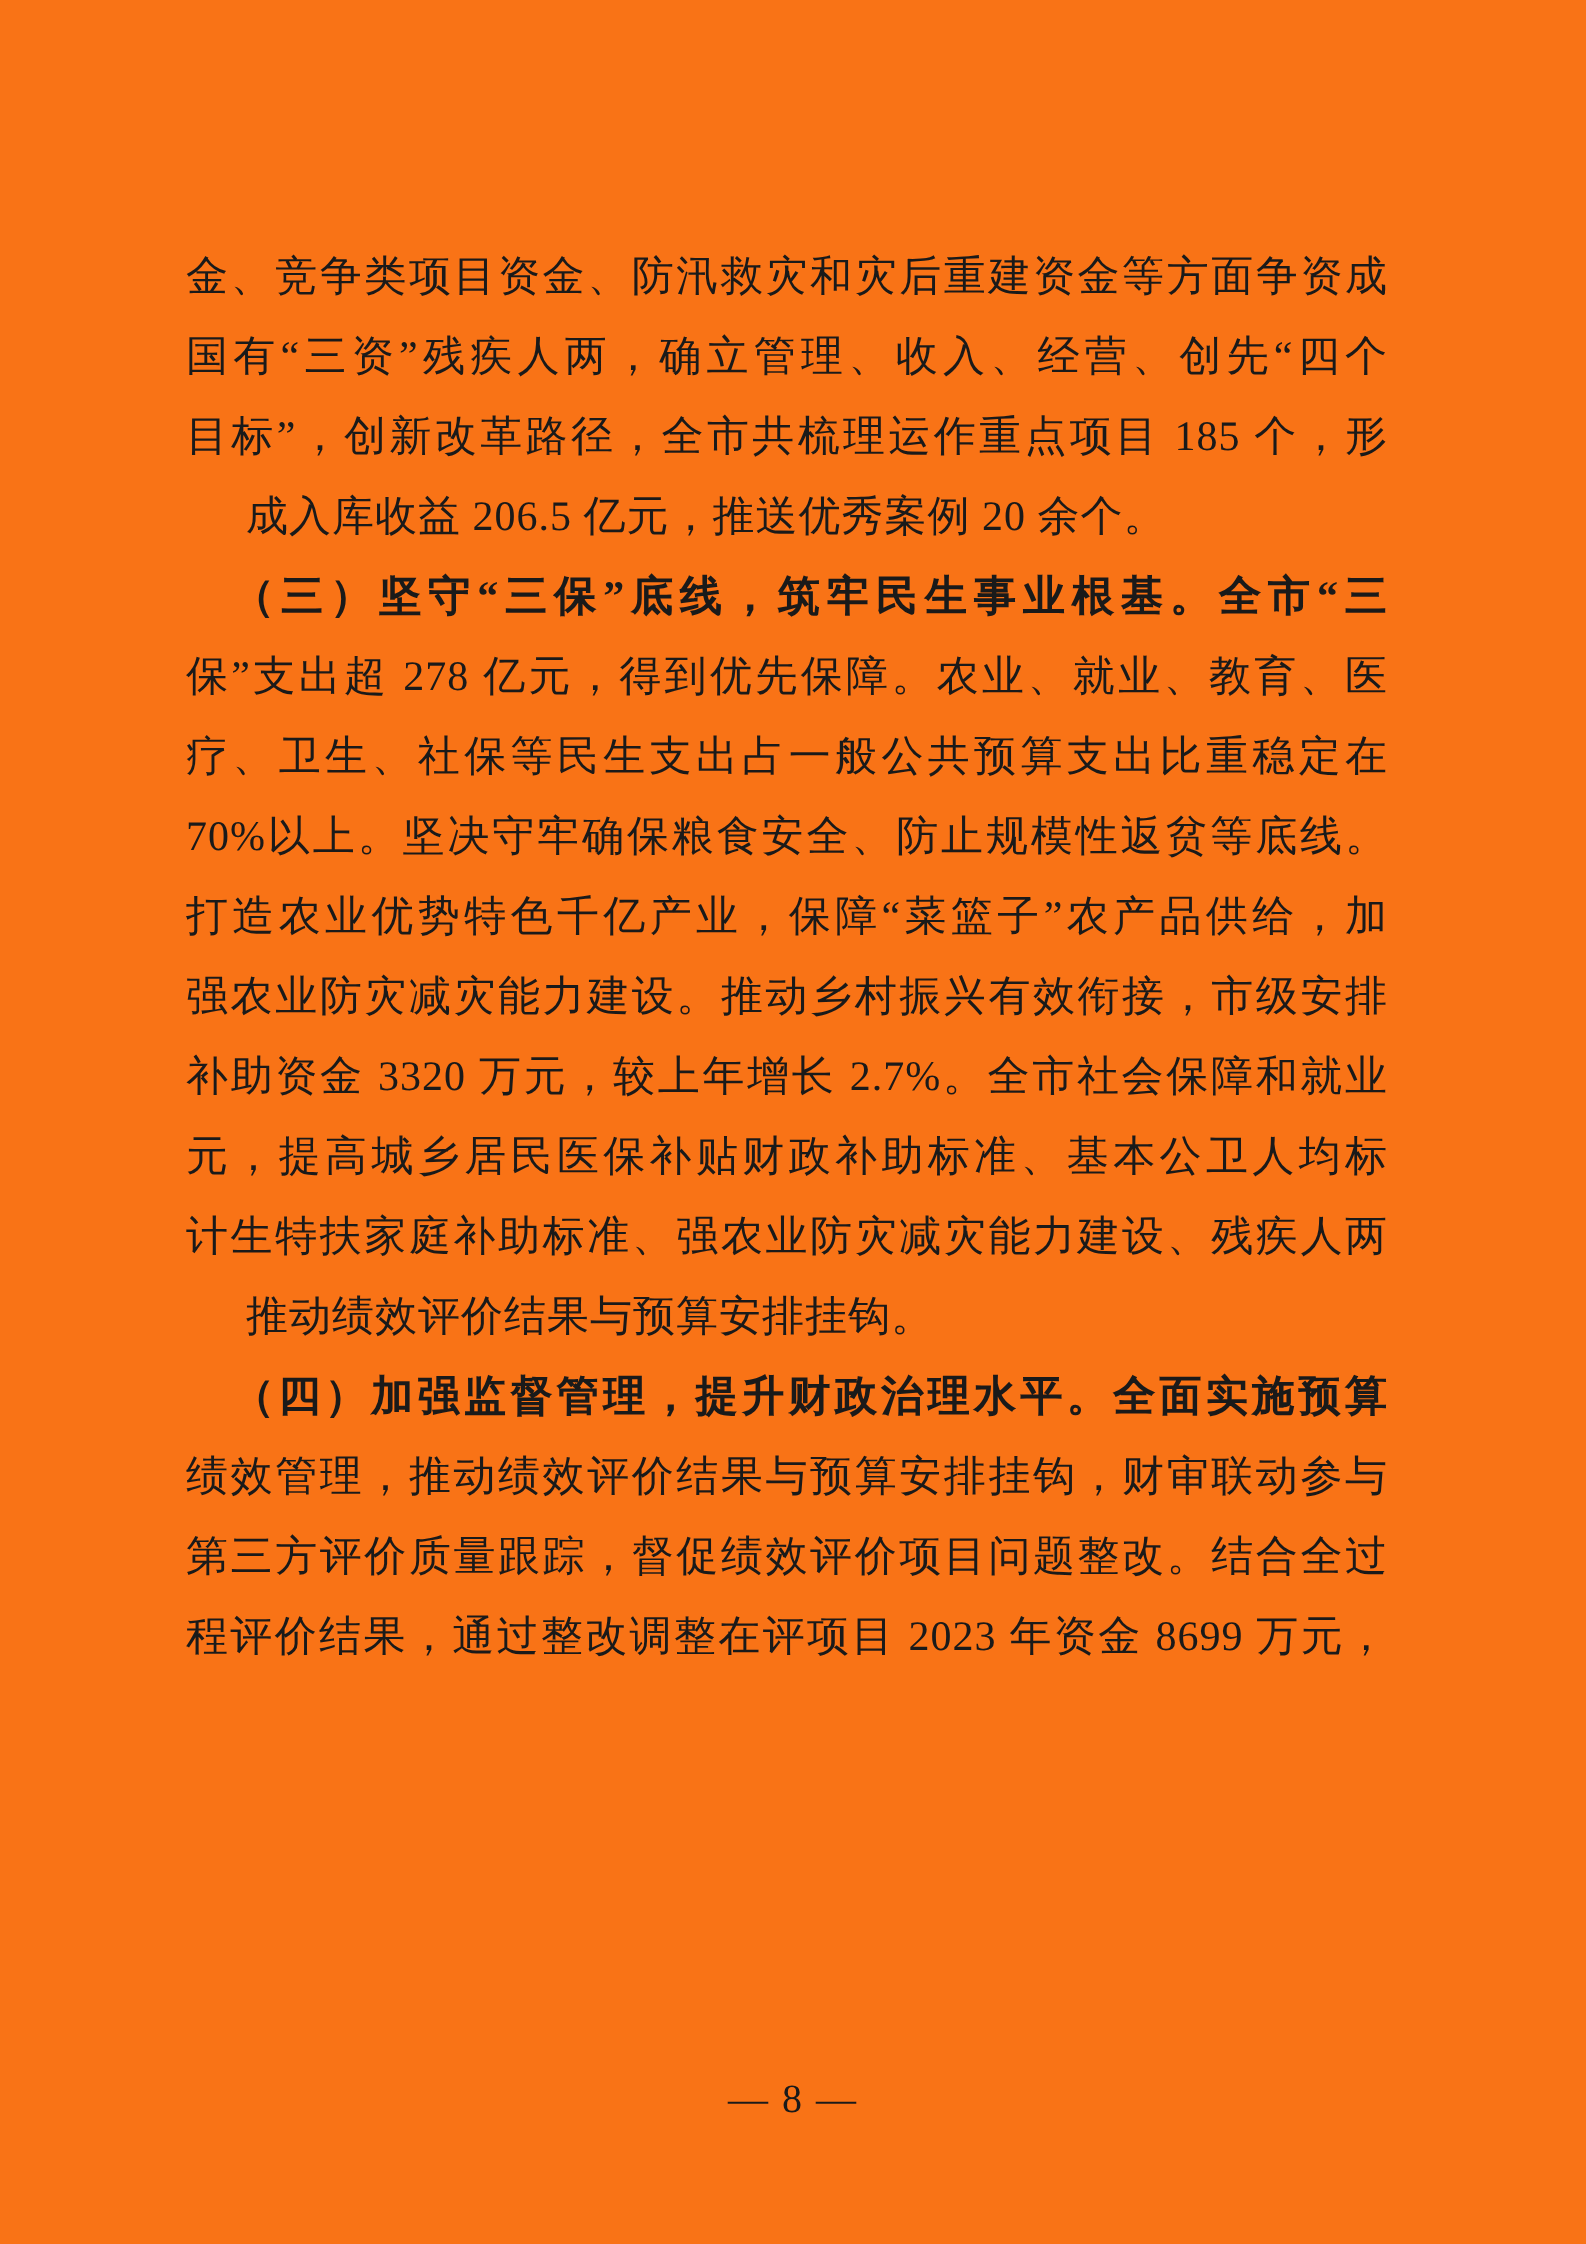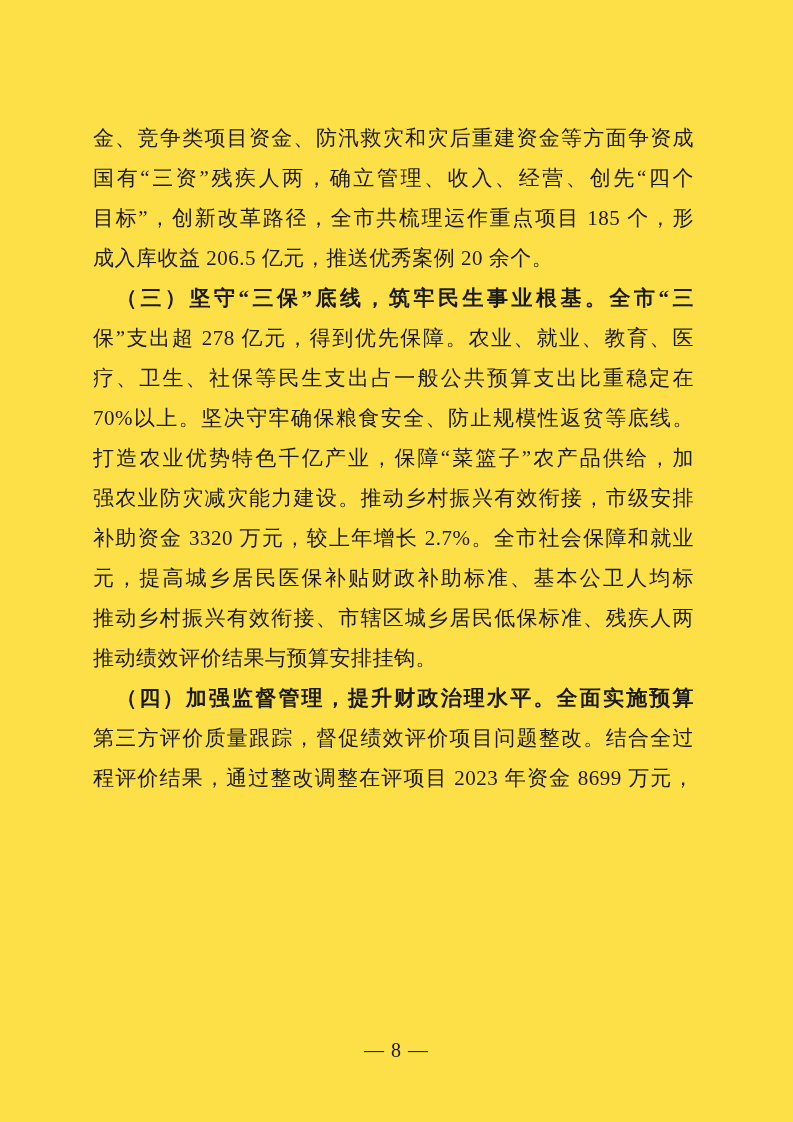--- a/index.html
+++ b/index.html
@@ -32,54 +32,56 @@
     text-justify: inter-ideograph;
     overflow: hidden;
   }
   .line.indent {
     text-indent: 1.1em;
     font-weight: bold;
   }
   .line.para-end {
     text-align: center;
     text-align-last: left;
+    margin-left: 30px;
   }
   .page-footer {
     position: absolute;
     left: 0;
     top: 1036px;
     width: 793px;
     height: 28px;
     line-height: 28px;
     text-align: center;
     font-size: 20px;
     letter-spacing: 1px;
   }
 </style>
 </head>
 <body>
 
-<div class="page" style="background: #fde047; color: rgb(26, 26, 26);">
+<div class="page" style="background: #f97316; color: rgb(26, 26, 26);">
 
   <main class="doc-body">
       <div class="line">金、竞争类项目资金、防汛救灾和灾后重建资金等方面争资成</div>
       <div class="line">国有“三资”残疾人两，确立管理、收入、经营、创先“四个</div>
       <div class="line">目标”，创新改革路径，全市共梳理运作重点项目 185 个，形</div>
       <div class="line para-end">成入库收益 206.5 亿元，推送优秀案例 20 余个。</div>
       <div class="line indent">（三）坚守“三保”底线，筑牢民生事业根基。全市“三</div>
       <div class="line">保”支出超 278 亿元，得到优先保障。农业、就业、教育、医</div>
       <div class="line">疗、卫生、社保等民生支出占一般公共预算支出比重稳定在</div>
       <div class="line">70%以上。坚决守牢确保粮食安全、防止规模性返贫等底线。</div>
       <div class="line">打造农业优势特色千亿产业，保障“菜篮子”农产品供给，加</div>
       <div class="line">强农业防灾减灾能力建设。推动乡村振兴有效衔接，市级安排</div>
       <div class="line">补助资金 3320 万元，较上年增长 2.7%。全市社会保障和就业</div>
       <div class="line">元，提高城乡居民医保补贴财政补助标准、基本公卫人均标准、</div>
-      <div class="line">推动乡村振兴有效衔接、市辖区城乡居民低保标准、残疾人两</div>
+      <div class="line">计生特扶家庭补助标准、强农业防灾减灾能力建设、残疾人两</div>
       <div class="line para-end">推动绩效评价结果与预算安排挂钩。</div>
       <div class="line indent">（四）加强监督管理，提升财政治理水平。全面实施预算</div>
+      <div class="line">绩效管理，推动绩效评价结果与预算安排挂钩，财审联动参与</div>
       <div class="line">第三方评价质量跟踪，督促绩效评价项目问题整改。结合全过</div>
       <div class="line">程评价结果，通过整改调整在评项目 2023 年资金 8699 万元，</div>
     </main>
 
   <footer class="page-footer">
     <span>— 8 —</span>
   </footer>
 
 </div>
 

